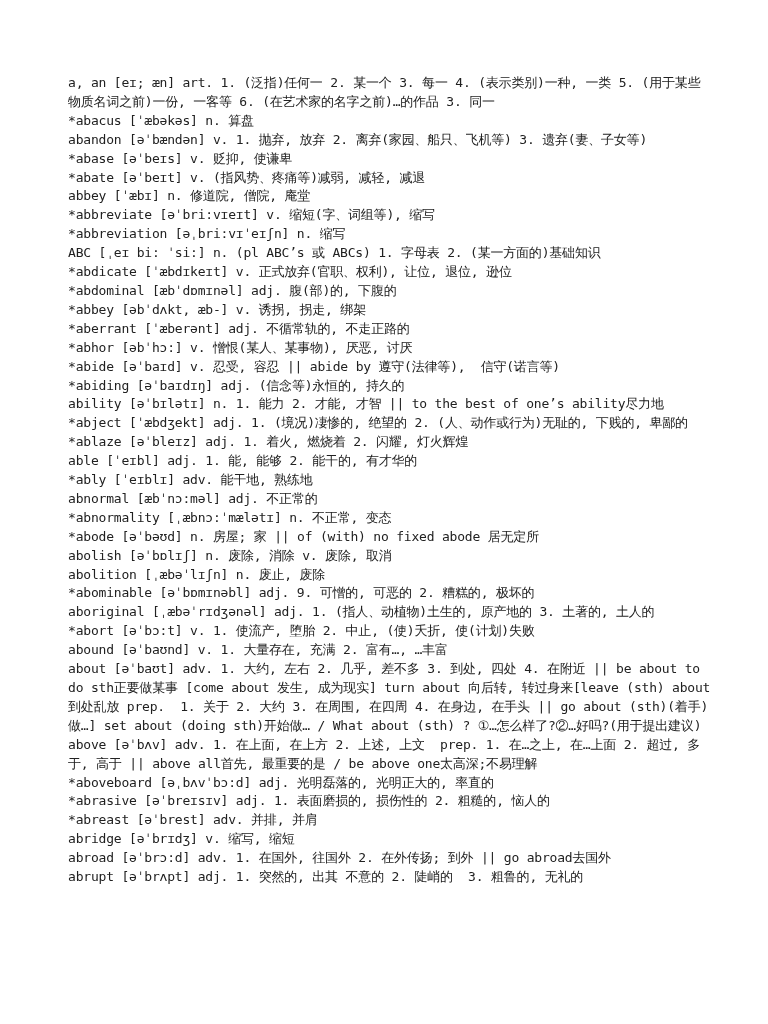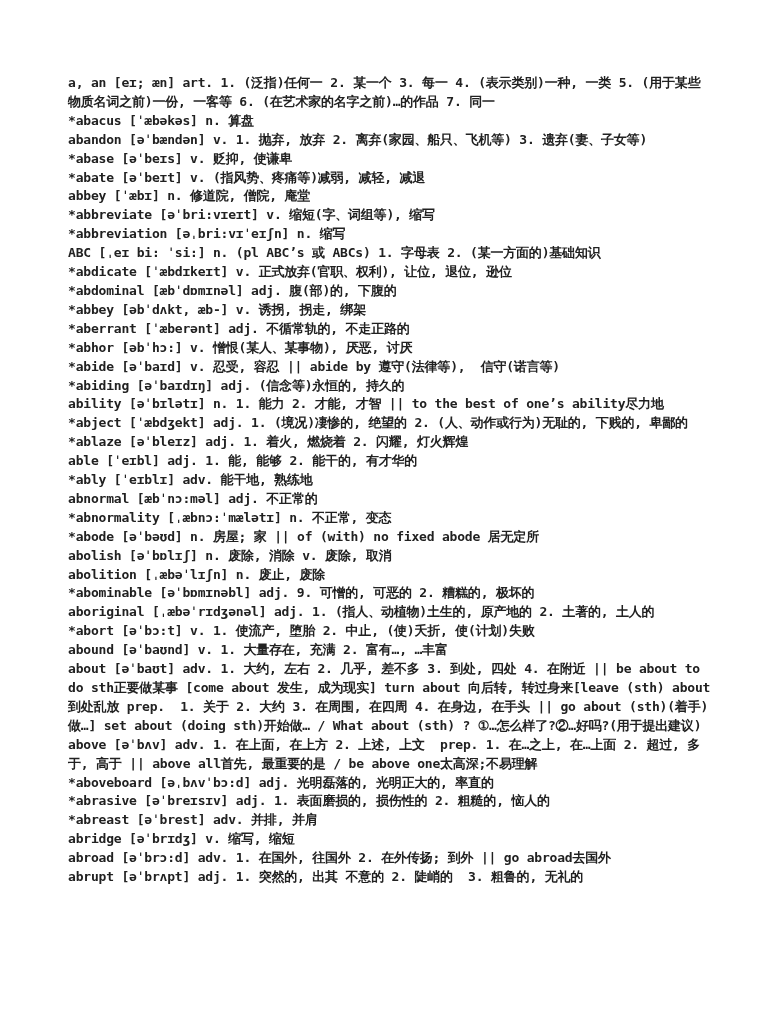--- a/index.html
+++ b/index.html
@@ -11,40 +11,39 @@
     width: 768px;
     height: 1024px;
     overflow: hidden;
   }
   .doc-page {
     box-sizing: border-box;
     width: 768px;
     height: 1024px;
     background: #ffffff;
     padding: 74px 40px 0 68px;
-    font-weight: bold;
   }
   .text-block {
     font-family: "DejaVu Sans Mono", "Liberation Mono", monospace;
     font-size: 13px;
     line-height: 18.9px;
     letter-spacing: -0.2px;
   }
   .line {
     white-space: pre;
     overflow: visible;
   }
 </style>
 </head>
 <body style="background: rgb(255, 255, 255);">
 
 <div class="doc-page">
   <div class="text-block" id="lines-container" style="color: rgb(33, 33, 33);">
       <div class="line">a, an [eɪ; æn] art. 1. (泛指)任何一 2. 某一个 3. 每一 4. (表示类别)一种, 一类 5. (用于某些</div>
-      <div class="line">物质名词之前)一份, 一客等 6. (在艺术家的名字之前)…的作品 7. 同一</div>
+      <div class="line">物质名词之前)一份, 一客等 6. (在艺术家的名字之前)…的作品 3. 同一</div>
       <div class="line">*abacus [ˈæbəkəs] n. 算盘</div>
       <div class="line">abandon [əˈbændən] v. 1. 抛弃, 放弃 2. 离弃(家园、船只、飞机等) 3. 遗弃(妻、子女等)</div>
       <div class="line">*abase [əˈbeɪs] v. 贬抑, 使谦卑</div>
       <div class="line">*abate [əˈbeɪt] v. (指风势、疼痛等)减弱, 减轻, 减退</div>
       <div class="line">abbey [ˈæbɪ] n. 修道院, 僧院, 庵堂</div>
       <div class="line">*abbreviate [əˈbri:vɪeɪt] v. 缩短(字、词组等), 缩写</div>
       <div class="line">*abbreviation [əˌbri:vɪˈeɪʃn] n. 缩写</div>
       <div class="line">ABC [ˌeɪ bi: ˈsi:] n. (pl ABC’s 或 ABCs) 1. 字母表 2. (某一方面的)基础知识</div>
       <div class="line">*abdicate [ˈæbdɪkeɪt] v. 正式放弃(官职、权利), 让位, 退位, 逊位</div>
       <div class="line">*abdominal [æbˈdɒmɪnəl] adj. 腹(部)的, 下腹的</div>
@@ -57,21 +56,21 @@
       <div class="line">*abject [ˈæbdʒekt] adj. 1. (境况)凄惨的, 绝望的 2. (人、动作或行为)无耻的, 下贱的, 卑鄙的</div>
       <div class="line">*ablaze [əˈbleɪz] adj. 1. 着火, 燃烧着 2. 闪耀, 灯火辉煌</div>
       <div class="line">able [ˈeɪbl] adj. 1. 能, 能够 2. 能干的, 有才华的</div>
       <div class="line">*ably [ˈeɪblɪ] adv. 能干地, 熟练地</div>
       <div class="line">abnormal [æbˈnɔ:məl] adj. 不正常的</div>
       <div class="line">*abnormality [ˌæbnɔ:ˈmælətɪ] n. 不正常, 变态</div>
       <div class="line">*abode [əˈbəʊd] n. 房屋; 家 || of (with) no fixed abode 居无定所</div>
       <div class="line">abolish [əˈbɒlɪʃ] n. 废除, 消除 v. 废除, 取消</div>
       <div class="line">abolition [ˌæbəˈlɪʃn] n. 废止, 废除</div>
       <div class="line">*abominable [əˈbɒmɪnəbl] adj. 9. 可憎的, 可恶的 2. 糟糕的, 极坏的</div>
-      <div class="line">aboriginal [ˌæbəˈrɪdʒənəl] adj. 1. (指人、动植物)土生的, 原产地的 2. 土著的, 土人的</div>
+      <div class="line">aboriginal [ˌæbəˈrɪdʒənəl] adj. 1. (指人、动植物)土生的, 原产地的 3. 土著的, 土人的</div>
       <div class="line">*abort [əˈbɔ:t] v. 1. 使流产, 堕胎 2. 中止, (使)夭折, 使(计划)失败</div>
       <div class="line">abound [əˈbaʊnd] v. 1. 大量存在, 充满 2. 富有…, …丰富</div>
       <div class="line">about [əˈbaʊt] adv. 1. 大约, 左右 2. 几乎, 差不多 3. 到处, 四处 4. 在附近 || be about to</div>
       <div class="line">do sth正要做某事 [come about 发生, 成为现实] turn about 向后转, 转过身来[leave (sth) about</div>
       <div class="line">到处乱放 prep.  1. 关于 2. 大约 3. 在周围, 在四周 4. 在身边, 在手头 || go about (sth)(着手)</div>
       <div class="line">做…] set about (doing sth)开始做… / What about (sth) ? ①…怎么样了?②…好吗?(用于提出建议)</div>
       <div class="line">above [əˈbʌv] adv. 1. 在上面, 在上方 2. 上述, 上文  prep. 1. 在…之上, 在…上面 2. 超过, 多</div>
       <div class="line">于, 高于 || above all首先, 最重要的是 / be above one太高深;不易理解</div>
       <div class="line">*aboveboard [əˌbʌvˈbɔ:d] adj. 光明磊落的, 光明正大的, 率直的</div>
       <div class="line">*abrasive [əˈbreɪsɪv] adj. 1. 表面磨损的, 损伤性的 2. 粗糙的, 恼人的</div>

